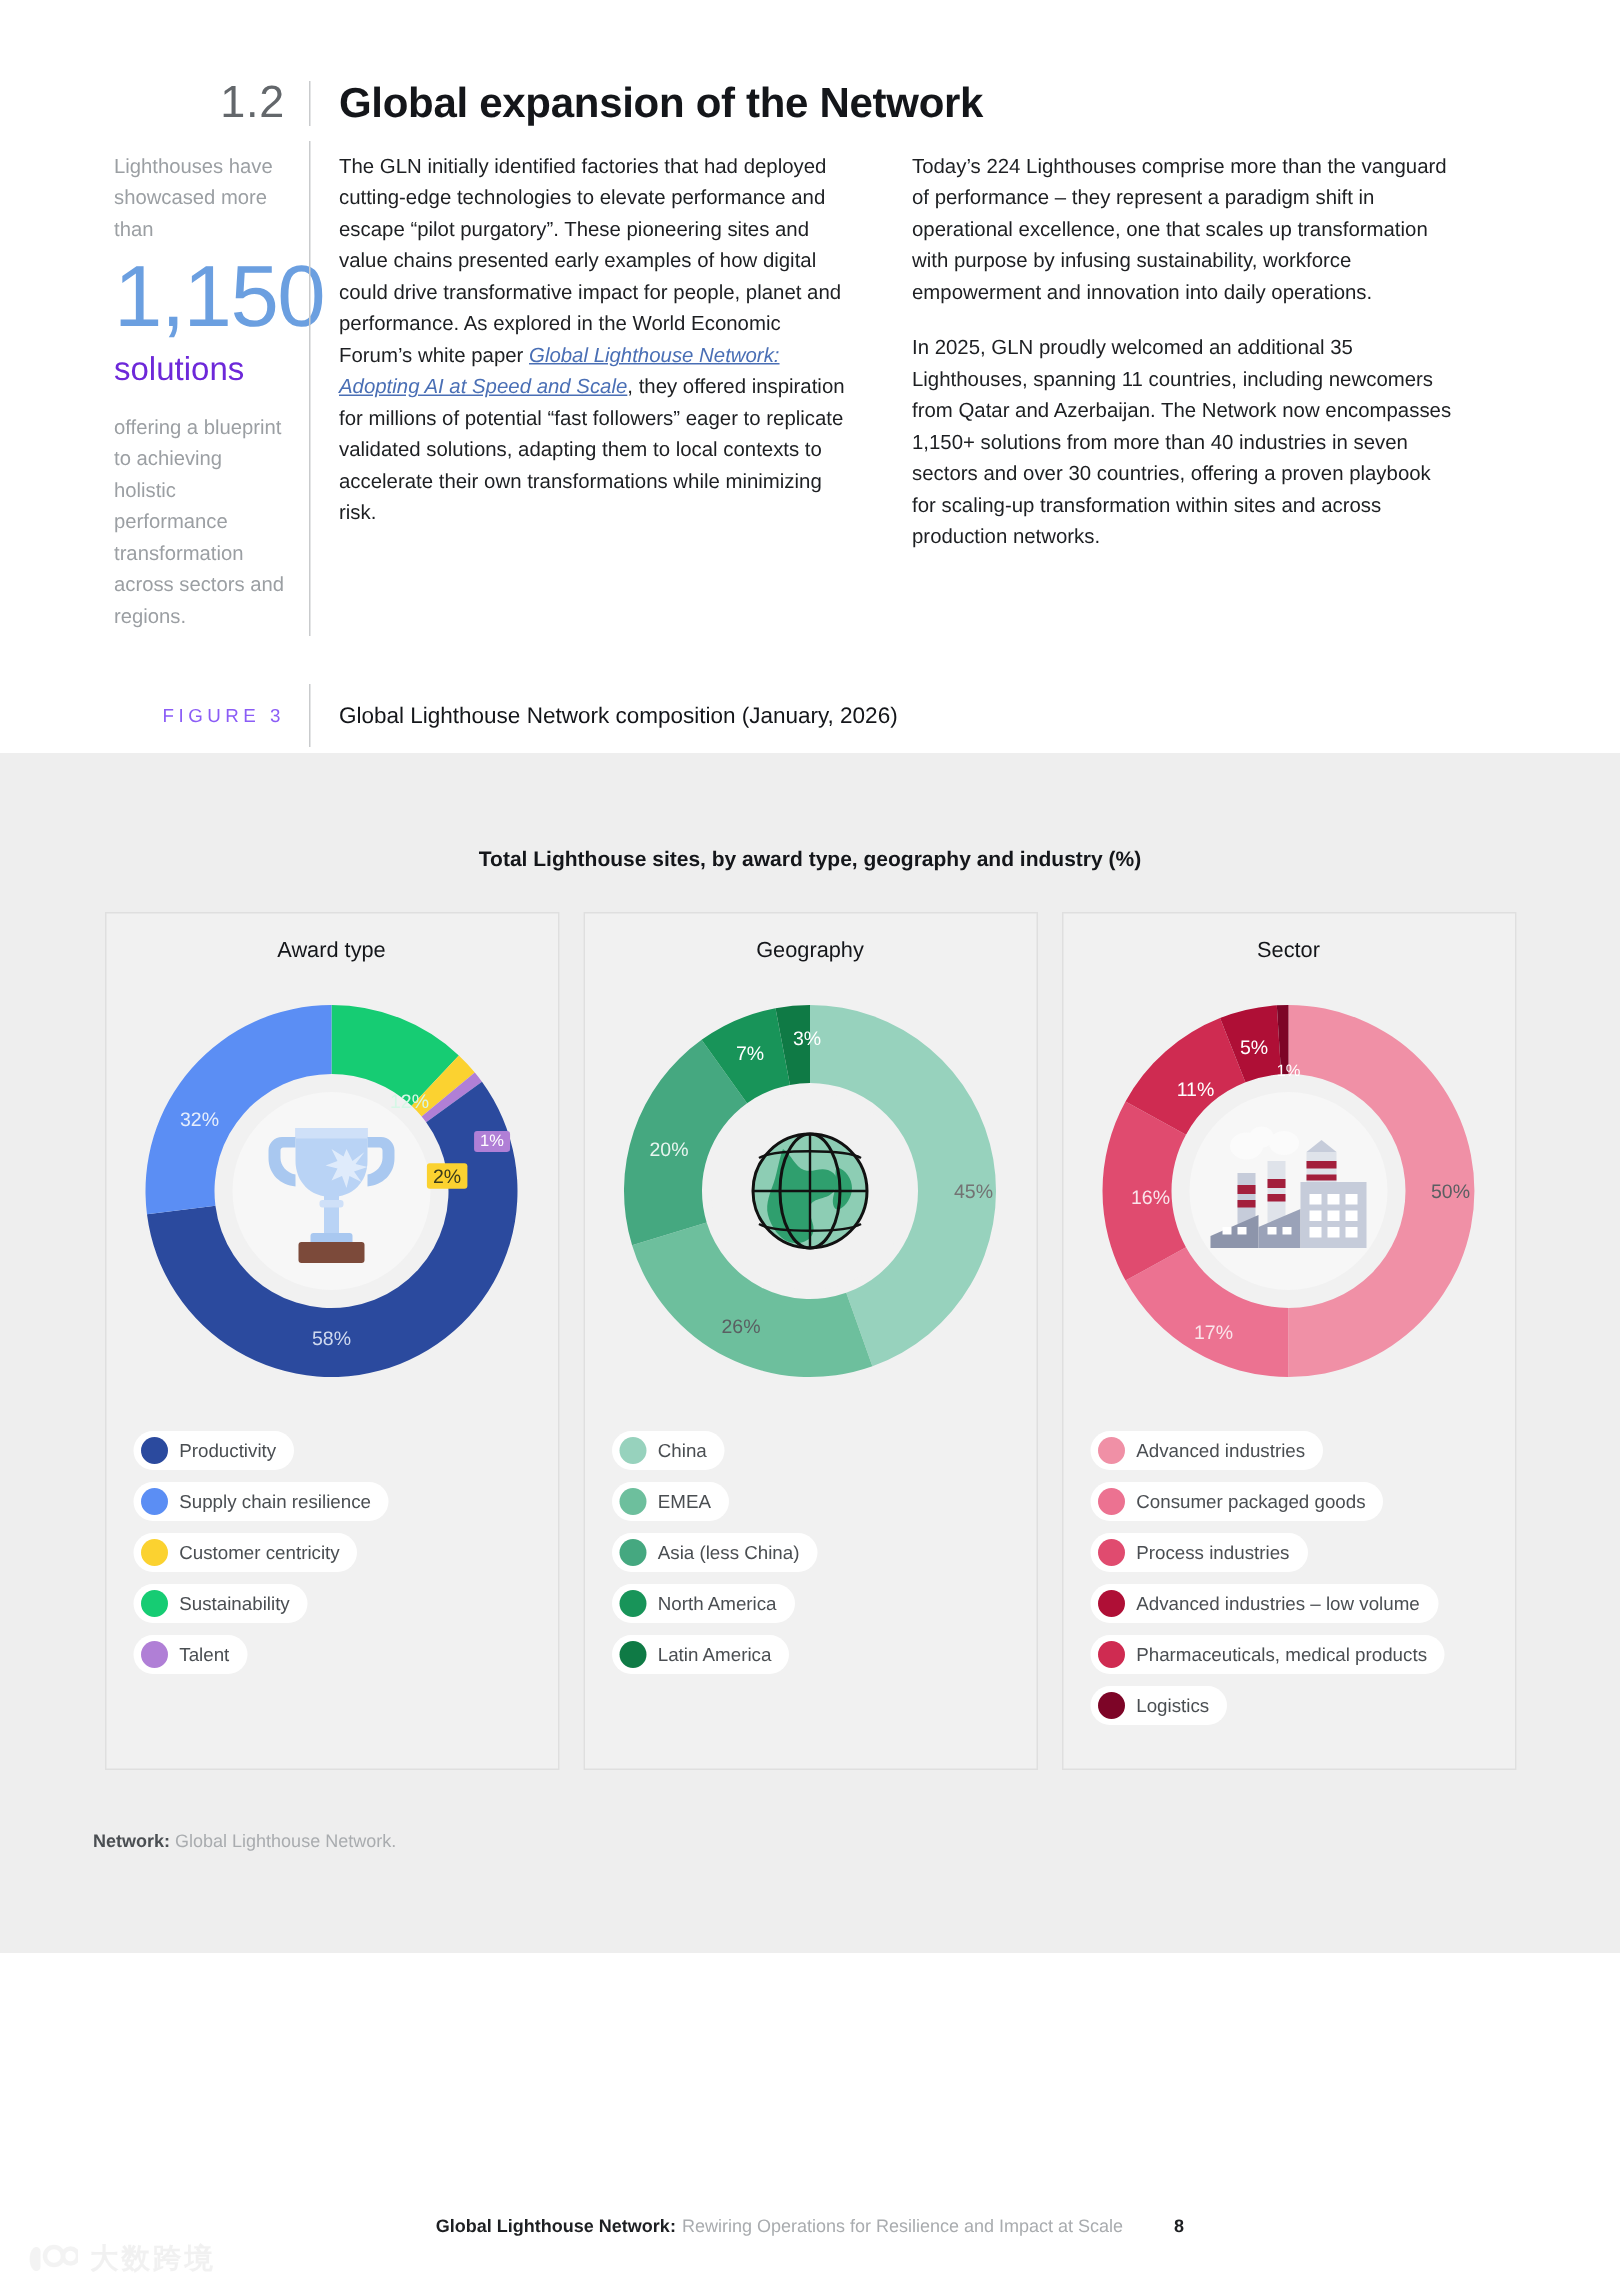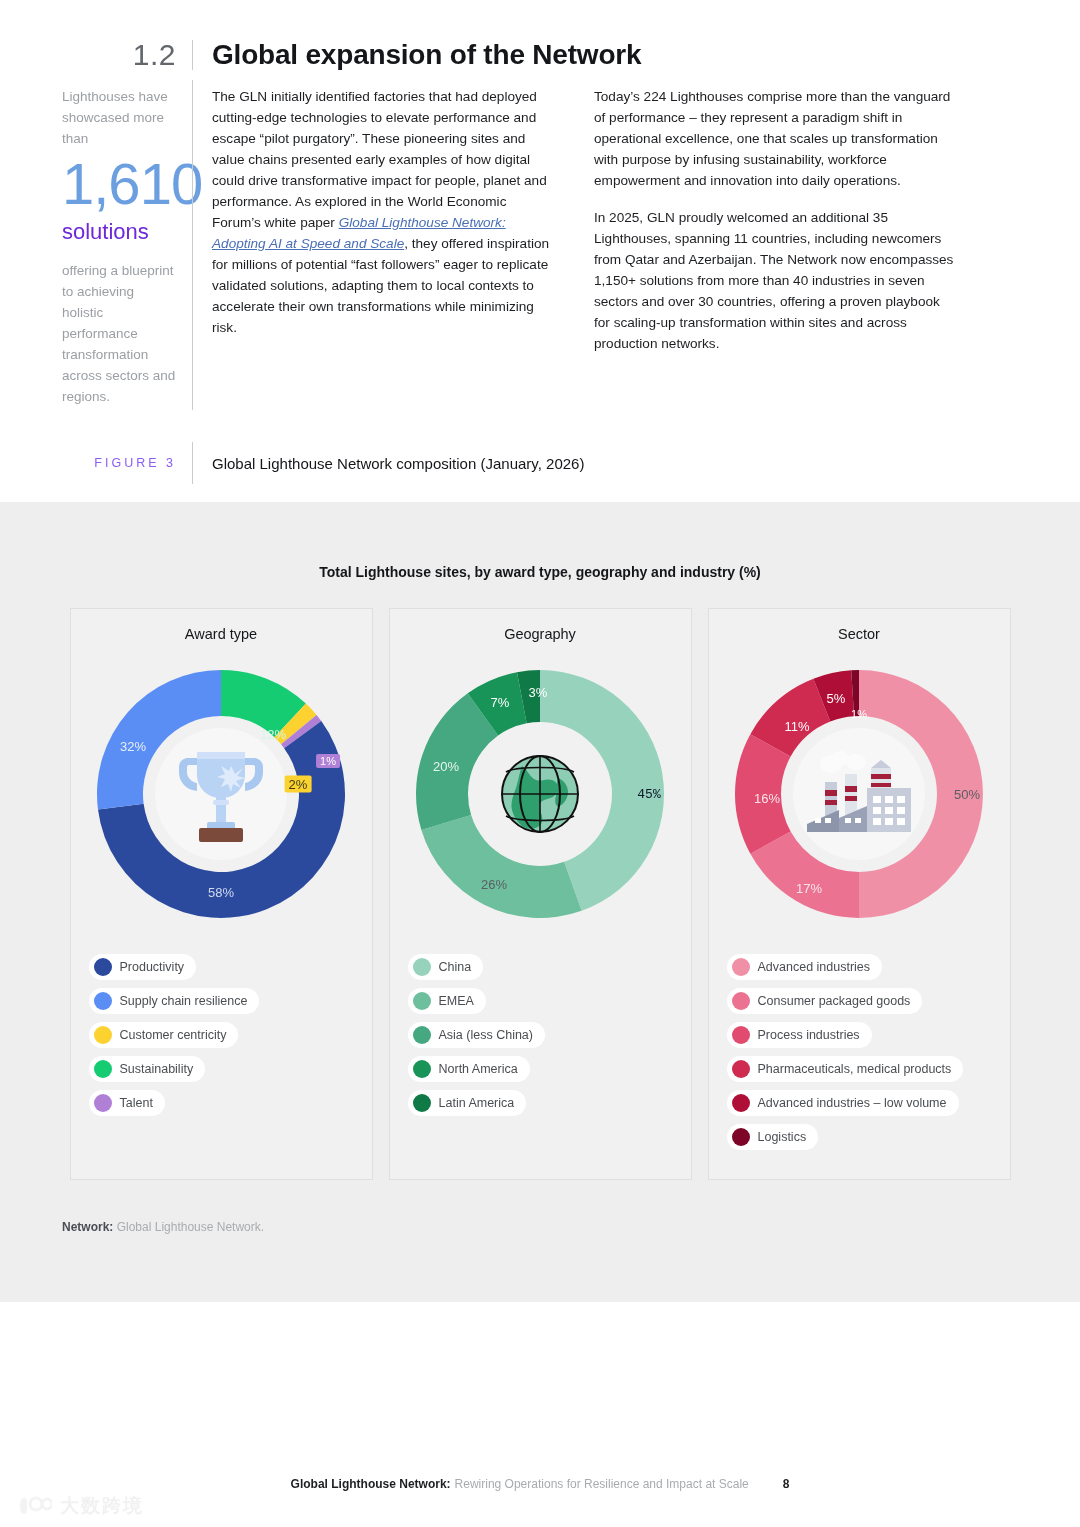--- a/index.html
+++ b/index.html
@@ -7,21 +7,21 @@
   body {
     width:1080px; height:1527px;
     background:#ffffff;
     font-family:"Liberation Sans", sans-serif;
     color:#2b2b2b;
     position:relative;
     overflow:hidden;
   }
 
   
-  .top-section { position:relative; padding:0; height:355px; background:#fff; }
+  .top-section { position:relative; padding:14px; height:355px; background:#fff; }
 
   .heading-row {
     display:flex; align-items:flex-start;
     padding-top:40px;
   }
   .sec-num {
     width:192px; text-align:right; padding-right:16px;
     font-size:30px; color:#63676b; font-weight:400; line-height:1.0;
     letter-spacing:0.5px;
   }
@@ -154,21 +154,21 @@
 
   <div class="heading-row">
     <div class="sec-num">1.2</div>
     <div class="heading-rule"></div>
     <div class="sec-title">Global expansion of the Network</div>
   </div>
 
   <div class="cols">
     <div class="col-left">
       <p class="kicker">Lighthouses have showcased more than</p>
-      <div class="bignum">1,610</div>
+      <div class="bignum">1,150</div>
       <div class="bignum-sub">solutions</div>
       <p class="kicker2">offering a blueprint to achieving holistic performance transformation across sectors and regions.</p>
     </div>
 
     <div class="col-rule"></div>
 
     <div class="col-mid">
       <p class="body-p"><span>The GLN initially identified factories that had deployed cutting-edge technologies to elevate performance and escape “pilot purgatory”. These pioneering sites and value chains presented early examples of how digital could drive transformative impact for people, planet and performance. As explored in the World Economic Forum’s white paper </span><a class="link-italic" href="#">Global Lighthouse Network: Adopting AI at Speed and Scale</a><span>, they offered inspiration for millions of potential “fast followers” eager to replicate validated solutions, adapting them to local contexts to accelerate their own transformations while minimizing risk.</span></p>
     </div>
 
@@ -263,21 +263,21 @@
             <path d="M30 20c6 4 8 12 14 14s10-2 16 0 8 8 4 14-14 4-16 10 4 12 2 18-10 8-16 6-12-10-14-18 2-16 4-22 4-18 6-22z" fill="#2f9f6e"></path>
             <path d="M66 32c6 2 10 8 10 14s-4 12-8 14-6-4-4-10 0-16 2-18z" fill="#2f9f6e"></path>
             <ellipse cx="48" cy="48" rx="38" ry="38" fill="none" stroke="#111" stroke-width="2"></ellipse>
             <ellipse cx="48" cy="48" rx="20" ry="38" fill="none" stroke="#111" stroke-width="2"></ellipse>
             <line x1="10" y1="48" x2="86" y2="48" stroke="#111" stroke-width="1.6"></line>
             <line x1="48" y1="10" x2="48" y2="86" stroke="#111" stroke-width="1.6"></line>
             <path d="M14 70c10 6 58 6 68 0" fill="none" stroke="#111" stroke-width="1.6"></path>
             <path d="M14 26c10-6 58-6 68 0" fill="none" stroke="#111" stroke-width="1.6"></path>
           </svg>
         </div>
-        <div class="pct" style="left:247px; top:138px; color:#0f172a;font-family:Liberation Mono, monospace;">45%</div>
+        <div class="pct" style="left:247px; top:138px; color:#737373;">45%</div>
         <div class="pct" style="left:92px; top:228px; color:#5a5f62;">26%</div>
         <div class="pct" style="left:44px; top:110px; color:#e8f5ef;">20%</div>
         <div class="pct" style="left:98px; top:46px; color:#ffffff;">7%</div>
         <div class="pct" style="left:136px; top:36px; color:#ffffff;">3%</div>
       </div>
       <div class="legend">
         <div class="legend-row"><div class="legend-item">
               <span class="swatch" style="background:#97d2bd"></span>
               <span class="legend-label">China</span>
             </div></div>
@@ -360,26 +360,26 @@
             </div></div>
         <div class="legend-row"><div class="legend-item">
               <span class="swatch" style="background:#ec7291"></span>
               <span class="legend-label">Consumer packaged goods</span>
             </div></div>
         <div class="legend-row"><div class="legend-item">
               <span class="swatch" style="background:#e04b6f"></span>
               <span class="legend-label">Process industries</span>
             </div></div>
         <div class="legend-row"><div class="legend-item">
+              <span class="swatch" style="background:#af0f36"></span>
+              <span class="legend-label">Advanced industries – low volume</span>
+            </div></div>
+        <div class="legend-row"><div class="legend-item">
               <span class="swatch" style="background:#cf2b51"></span>
               <span class="legend-label">Pharmaceuticals, medical products</span>
-            </div></div>
-        <div class="legend-row"><div class="legend-item">
-              <span class="swatch" style="background:#af0f36"></span>
-              <span class="legend-label">Advanced industries – low volume</span>
             </div></div>
         <div class="legend-row"><div class="legend-item">
               <span class="swatch" style="background:#7d0527"></span>
               <span class="legend-label">Logistics</span>
             </div></div>
       </div>
     </div>
 
   </div>
 

